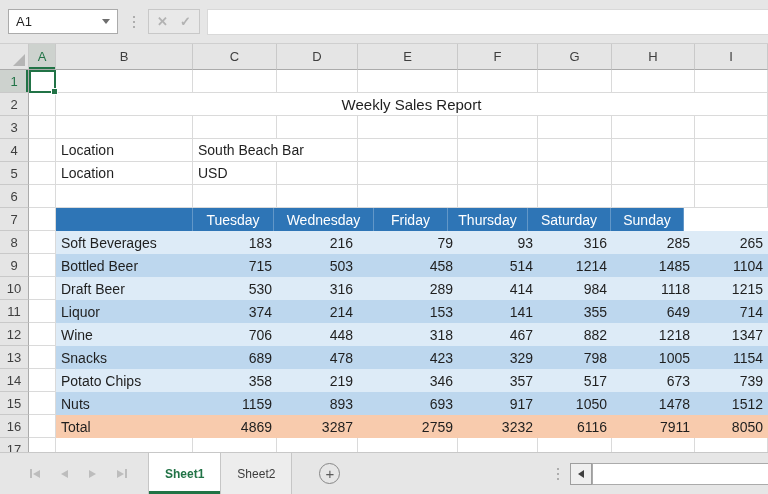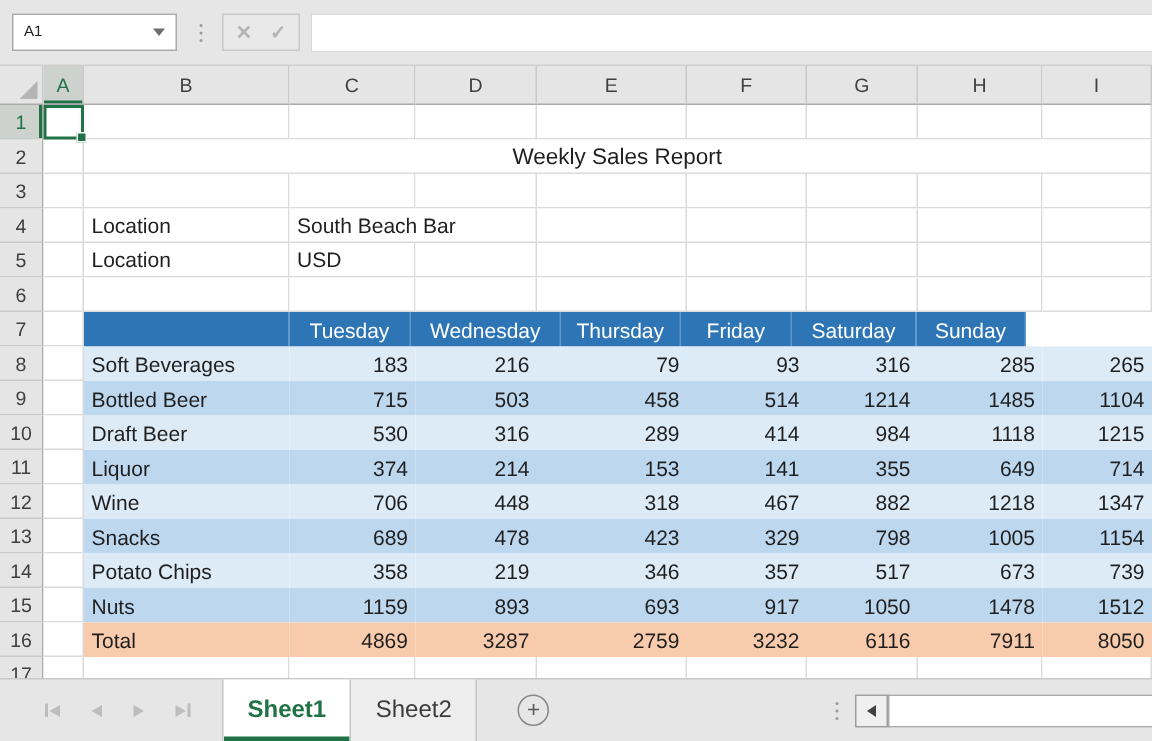--- a/index.html
+++ b/index.html
@@ -10,21 +10,21 @@
   }
 
   
   .formula-row {
     height:44px; background:#E6E6E6; border-bottom:1px solid #CFCFCF;
     box-sizing:border-box; display:flex; align-items:center; padding-left:8px;
   }
   .name-box {
     width:110px; height:25px; background:#fff; border:1px solid #ABABAB;
     box-sizing:border-box; display:flex; align-items:center; padding:0 7px;
-    font-size:10px; color:#222;
+    font-size:13px; color:#222;
   }
   .name-box .nb-label { flex:1; }
   .nb-arrow { width:0; height:0; border-left:4px solid transparent; border-right:4px solid transparent; border-top:5px solid #6E6E6E; }
   .grip { display:flex; flex-direction:column; gap:3px; }
   .grip i { width:2px; height:2px; background:#9A9A9A; border-radius:50%; display:block; }
   .grip.top { margin:0 13px 0 15px; }
   .fx-box {
     width:52px; height:25px; background:#E9E9E9; border:1px solid #C8C8C8; box-sizing:border-box;
     display:flex; align-items:center; justify-content:center; gap:12px;
     color:#B3B3B3; font-size:13px; font-weight:bold;
@@ -66,21 +66,21 @@
   .selection { position:absolute; left:29px; top:26px; width:27px; height:23px; box-sizing:border-box; border:2px solid var(--green,#217346); }
   .selection .handle { position:absolute; right:-4px; bottom:-4px; width:7px; height:7px; box-sizing:border-box; background:var(--green,#217346); border:1px solid #fff; }
 
   
   .tabbar { height:42px; background:#E6E6E6; border-top:1px solid #C8C8C8; box-sizing:border-box; display:flex; align-items:stretch; }
   .nav { display:flex; align-items:center; gap:21px; padding:0 21px 0 30px; }
   .nav-btn { display:flex; align-items:center; gap:1px; }
   .tri-l { width:0; height:0; border-top:4px solid transparent; border-bottom:4px solid transparent; border-right:7px solid #BDBDBD; }
   .tri-r { width:0; height:0; border-top:4px solid transparent; border-bottom:4px solid transparent; border-left:7px solid #BDBDBD; }
   .nav-bar { width:2px; height:9px; background:#BDBDBD; }
-  .tab { display:flex; align-items:center; justify-content:center; padding:0 16px; font-size:16px; color:#3C3C3C; box-sizing:border-box; }
+  .tab { display:flex; align-items:center; justify-content:center; padding:0 16px; font-size:12px; color:#3C3C3C; box-sizing:border-box; }
   .tab.active { background:#fff; color:var(--green,#217346); font-weight:bold; border-left:1px solid #C6C6C6; border-right:1px solid #C6C6C6; box-shadow:inset 0 -3px 0 var(--green,#217346); }
   .tab.inactive { background:#EDEDED; border-right:1px solid #C6C6C6; }
   .addsheet {
     width:21px; height:21px; border:1px solid #878787; border-radius:50%; box-sizing:border-box;
     color:#5A5A5A; display:flex; align-items:center; justify-content:center;
     font-size:15px; line-height:1; align-self:center; margin-left:27px;
   }
   .hscroll { margin-left:auto; display:flex; align-items:center; }
   .hscroll .grip { margin-right:11px; }
   .scroll-btn { width:22px; height:22px; background:#EFEFEF; border:1px solid #9E9E9E; box-sizing:border-box; display:flex; align-items:center; justify-content:center; flex:none; }
@@ -187,22 +187,22 @@
         <div class="c" style="width: 74px;"></div>
         <div class="c" style="width: 83px;"></div>
         <div class="c" style="width: 73px;"></div>
       </div>
       <div class="grid-row">
         <div class="row-hdr" style="width: 29px;">7</div>
         <div class="c" style="width: 27px;"></div>
         <div class="c blue first" style="width: 137px;"></div>
         <div class="c blue" style="width: 81px;">Tuesday</div>
         <div class="c blue" style="width: 100px;">Wednesday</div>
+        <div class="c blue" style="width: 74px;">Friday</div>
         <div class="c blue" style="width: 80px;">Thursday</div>
-        <div class="c blue" style="width: 74px;">Friday</div>
         <div class="c blue" style="width: 83px;">Saturday</div>
         <div class="c blue" style="width: 73px;">Sunday</div>
       </div>
       <div class="grid-row">
         <div class="row-hdr" style="width: 29px;">8</div>
         <div class="c" style="width: 27px;"></div>
         <div class="c label band-a" style="width: 137px;">Soft Beverages</div>
         <div class="c num band-a" style="width: 84px;">183</div>
         <div class="c num band-a" style="width: 81px;">216</div>
         <div class="c num band-a" style="width: 100px;">79</div>

